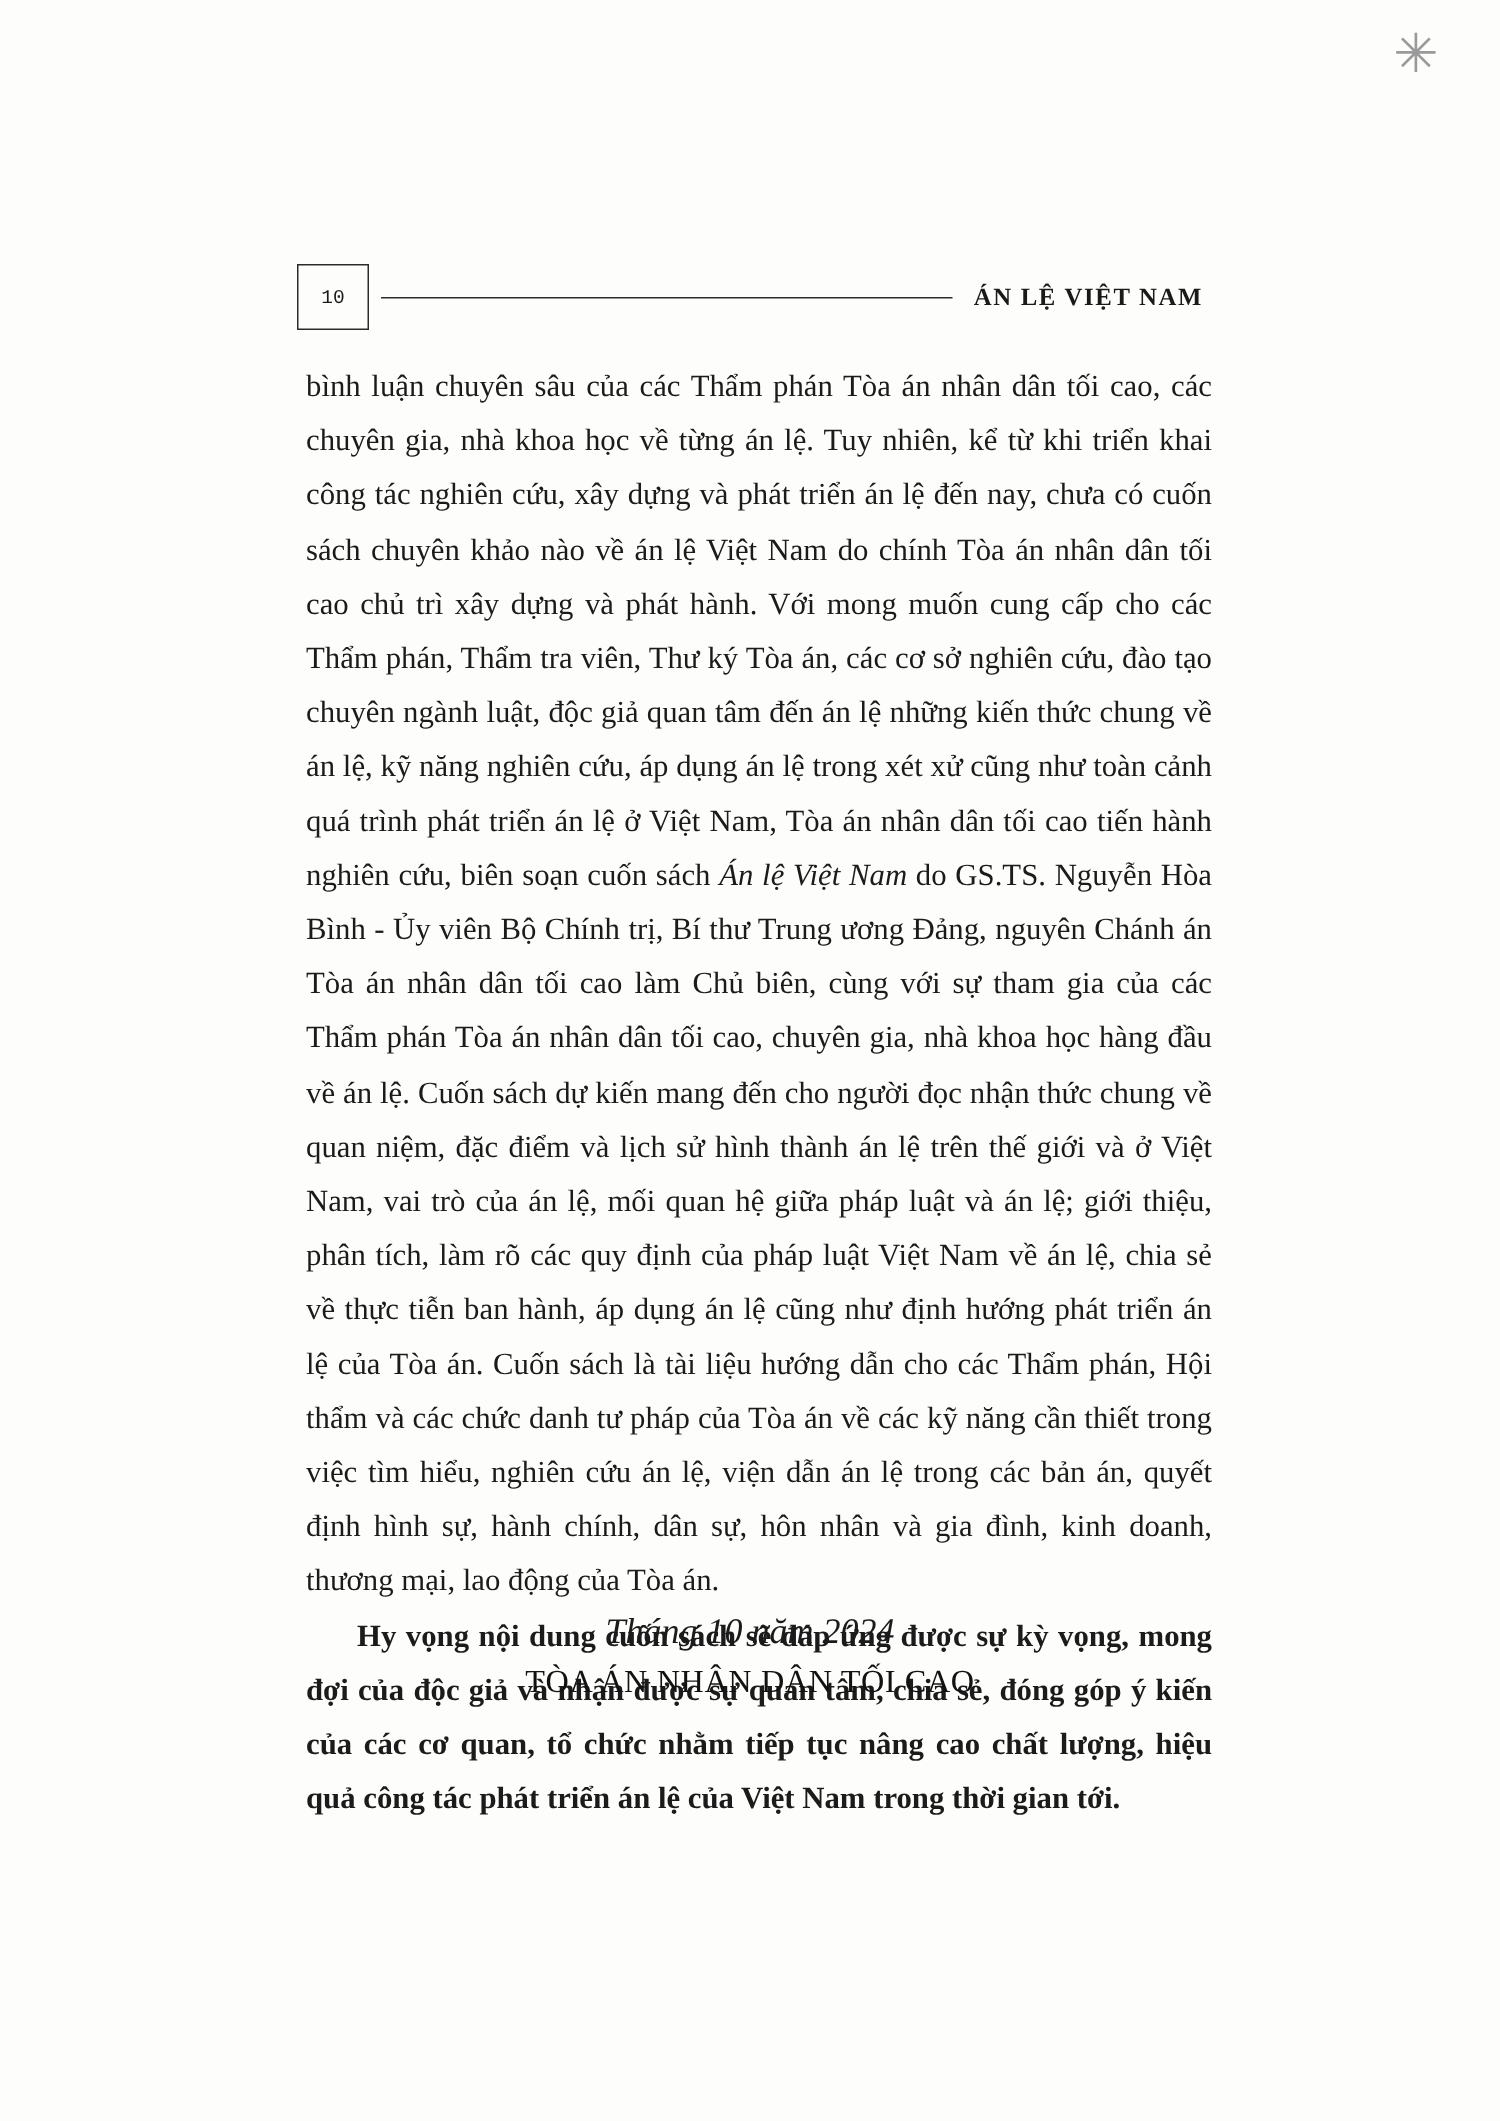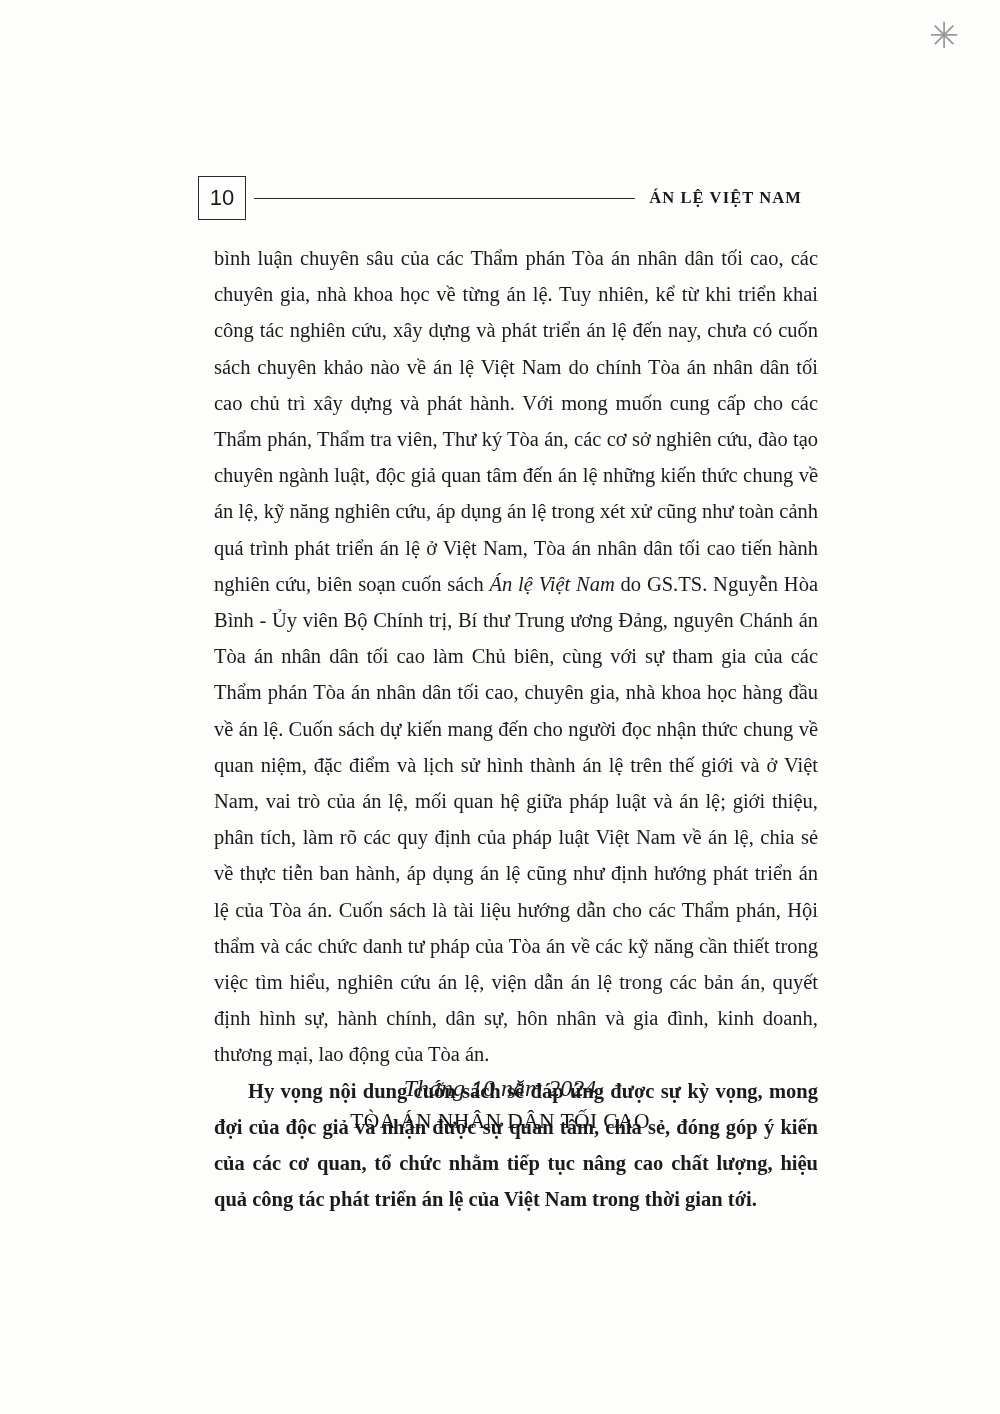--- a/index.html
+++ b/index.html
@@ -46,22 +46,22 @@
     display: flex;
     align-items: center;
   }
   .page-number-box {
     width: 46px;
     height: 42px;
     border: 1.5px solid #2b2b2b;
     display: flex;
     align-items: center;
     justify-content: center;
-    font-size: 22px;
-    font-family: Liberation Sans, sans-serif;
+    font-size: 13px;
+    font-family: Liberation Mono, monospace;
     color: #1a1a1a;
     flex: 0 0 auto;
   }
   .header-rule {
     flex: 1 1 auto;
     height: 0;
     border-top: 1.6px solid #2b2b2b;
     margin: 0 14px 0 8px;
   }
   .header-title {
@@ -71,21 +71,21 @@
     font-size: 16.5px;
     letter-spacing: 1.1px;
     color: #1a1a1a;
     white-space: nowrap;
   }
 
   
   .content {
     position: absolute;
     top: 240px;
-    left: 214px;
+    left: 204px;
     width: 604px;
   }
   .para {
     font-size: 20.5px;
     line-height: 36.2px;
     text-align: justify;
     text-justify: inter-word;
     margin: 0;
     color: #1b1b1b;
     hyphens: none;

